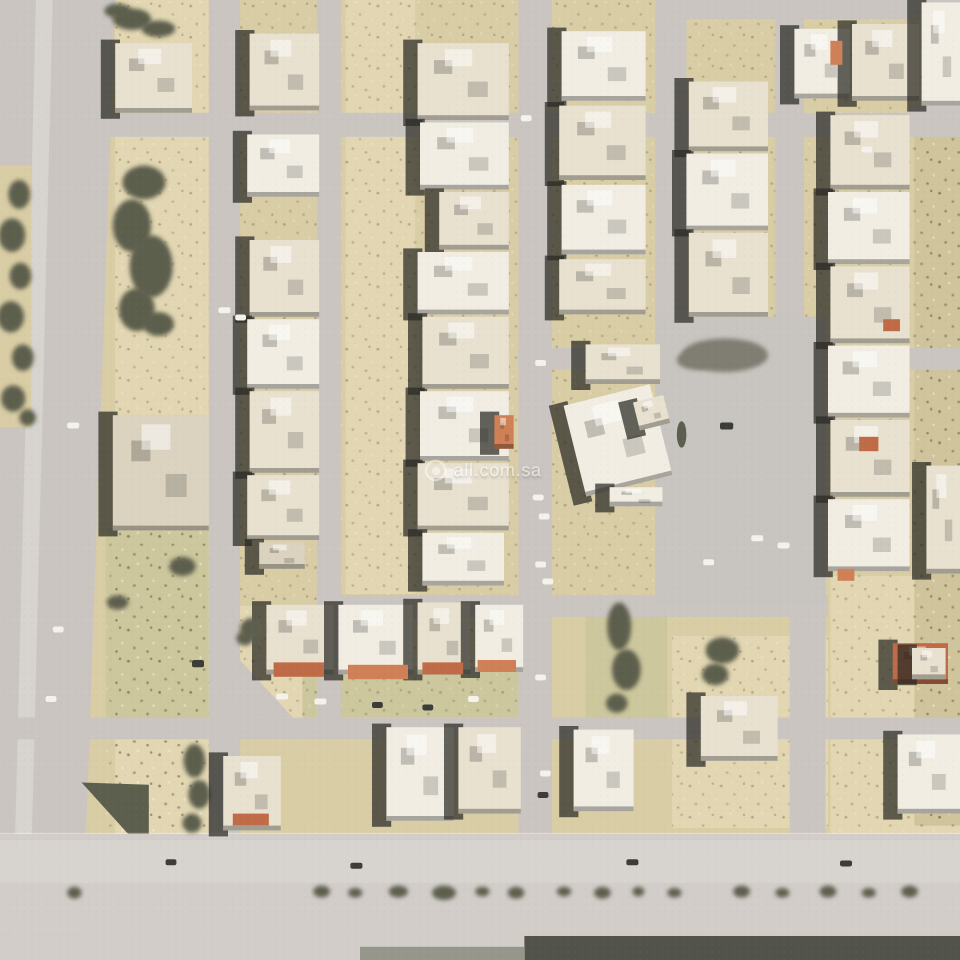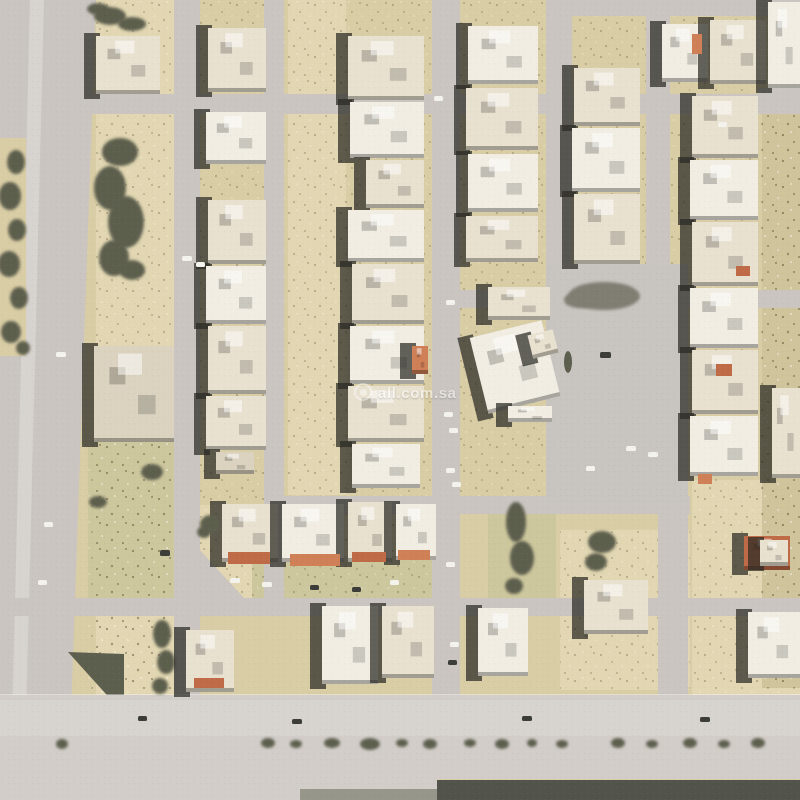--- a/index.html
+++ b/index.html
@@ -1,20 +1,20 @@
 <!DOCTYPE html>
 <html><head>
 <meta charset="utf-8">
 <style>
   html,body{margin:0;padding:0;background:#d9cda5;}
   #stage{position:relative;width:800px;height:800px;overflow:hidden;
          font-family:"Liberation Sans", sans-serif;}
   #stage svg{display:block;}
   #watermark{position:absolute;left:354px;top:383px;display:flex;align-items:center;
-             gap:6px;opacity:.5;color:#ffffff;font-size:15px;font-weight:bold;
+             gap:6px;opacity:.5;color:#ffffff;font-size:15px;font-weight:normal;
              letter-spacing:.6px;text-shadow:0 1px 2px rgba(60,55,40,.55);
              pointer-events:none;}
   #watermark .badge{width:18px;height:18px;border:2px solid rgba(255,255,255,.9);
              border-radius:50%;box-sizing:border-box;display:flex;align-items:center;
              justify-content:center;}
   #watermark .badge::after{content:"";width:7px;height:7px;border-radius:50%;
              background:rgba(255,255,255,.85);}
 </style>
 </head>
 <body>

